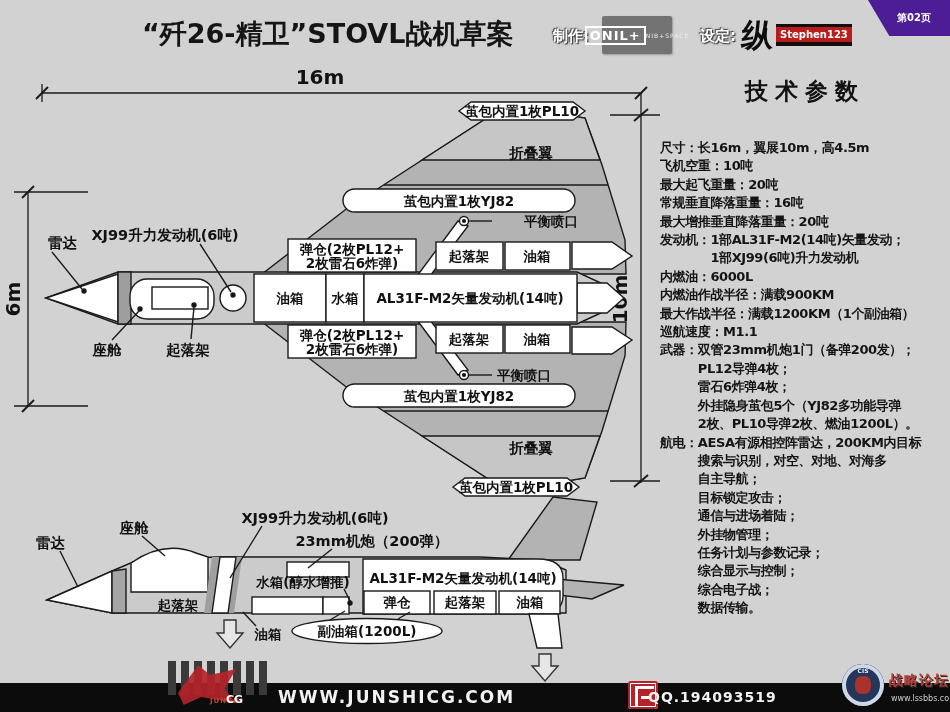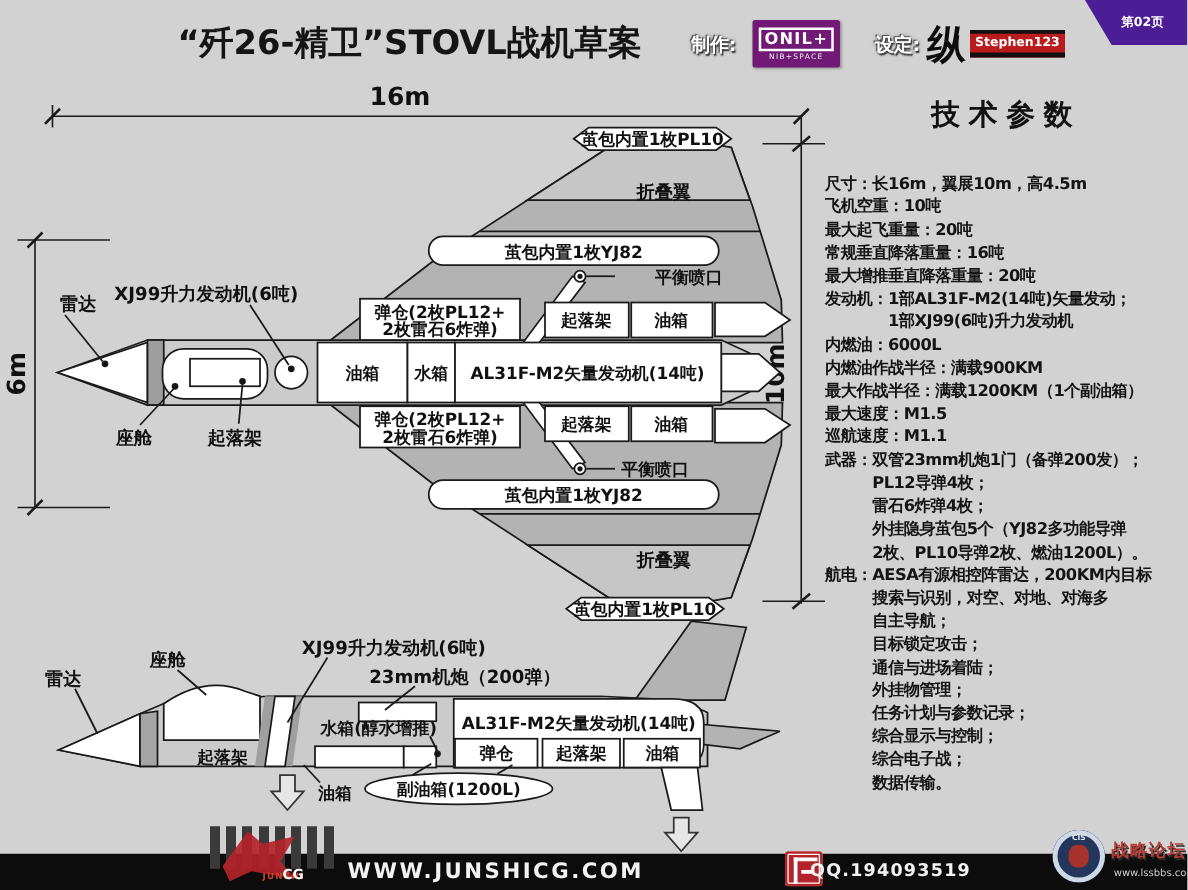--- a/index.html
+++ b/index.html
@@ -6,22 +6,22 @@
   body{width:950px;height:712px;position:relative;overflow:hidden;
        background:#d2d2d2;font-family:"DejaVu Sans",sans-serif;}
   .abs{position:absolute;}
 
   
   .title{left:142px;top:16px;font-size:27px;font-weight:bold;color:#151515;letter-spacing:0px;white-space:nowrap;}
   .maker-label,.designer-label{font-size:15px;font-weight:bold;color:#fff;
       text-shadow:-1px -1px 0 #555,1px 1px 1px #333,0 0 3px #444;}
   .maker-label{left:553px;top:27px;}
   .designer-label{left:700px;top:27px;}
-  .onil-logo{left:602px;top:16px;width:70px;height:38px;background:#701a75;border-radius:2px;
-      display:flex;flex-direction:column;align-items:center;justify-content:center;box-shadow:1px 1px 2px #999;}
+  .onil-logo{left:602px;top:16px;width:70px;height:38px;background:#737373;border-radius:2px;
+      display:flex;flex-direction:row;align-items:center;justify-content:center;box-shadow:1px 1px 2px #999;}
   .onil-main{border:2px solid #fff;padding:0 3px;font-size:13px;font-weight:bold;color:#fff;line-height:15px;letter-spacing:1px;}
   .onil-sub{font-size:6px;color:#eee;letter-spacing:1px;margin-top:1px;}
   .designer-logo{left:742px;top:16px;width:84px;height:38px;display:flex;align-items:center;}
   .designer-glyph{font-size:32px;font-weight:bold;color:#0d0d0d;line-height:32px;transform:skewX(-6deg);}
   .designer-box{background:#b91c1c;color:#fff;font-size:10px;font-weight:bold;padding:2px 4px;margin-left:2px;
       border-top:3px solid #101010;border-bottom:4px solid #101010;}
   .page-badge{left:868px;top:0;width:82px;height:36px;background:#4c1d95;color:#fff;
       clip-path:polygon(0 0,100% 0,100% 100%,26% 100%);display:flex;align-items:center;justify-content:center;
       font-size:10px;font-weight:bold;padding-left:10px;box-sizing:border-box;}
 
@@ -232,21 +232,20 @@
   <div class="spec-line">尺寸：长16m，翼展10m，高4.5m</div>
   <div class="spec-line">飞机空重：10吨</div>
   <div class="spec-line">最大起飞重量：20吨</div>
   <div class="spec-line">常规垂直降落重量：16吨</div>
   <div class="spec-line">最大增推垂直降落重量：20吨</div>
   <div class="spec-line">发动机：1部AL31F-M2(14吨)矢量发动；</div>
   <div class="spec-line">　　　　1部XJ99(6吨)升力发动机</div>
   <div class="spec-line">内燃油：6000L</div>
   <div class="spec-line">内燃油作战半径：满载900KM</div>
   <div class="spec-line">最大作战半径：满载1200KM（1个副油箱）</div>
-  <div class="spec-line">最大速度：M1.5</div>
   <div class="spec-line">巡航速度：M1.1</div>
   <div class="spec-line">武器：双管23mm机炮1门（备弹200发）；</div>
   <div class="spec-line">　　　PL12导弹4枚；</div>
   <div class="spec-line">　　　雷石6炸弹4枚；</div>
   <div class="spec-line">　　　外挂隐身茧包5个（YJ82多功能导弹</div>
   <div class="spec-line">　　　2枚、PL10导弹2枚、燃油1200L）。</div>
   <div class="spec-line">航电：AESA有源相控阵雷达，200KM内目标</div>
   <div class="spec-line">　　　搜索与识别，对空、对地、对海多</div>
   <div class="spec-line">　　　自主导航；</div>
   <div class="spec-line">　　　目标锁定攻击；</div>

